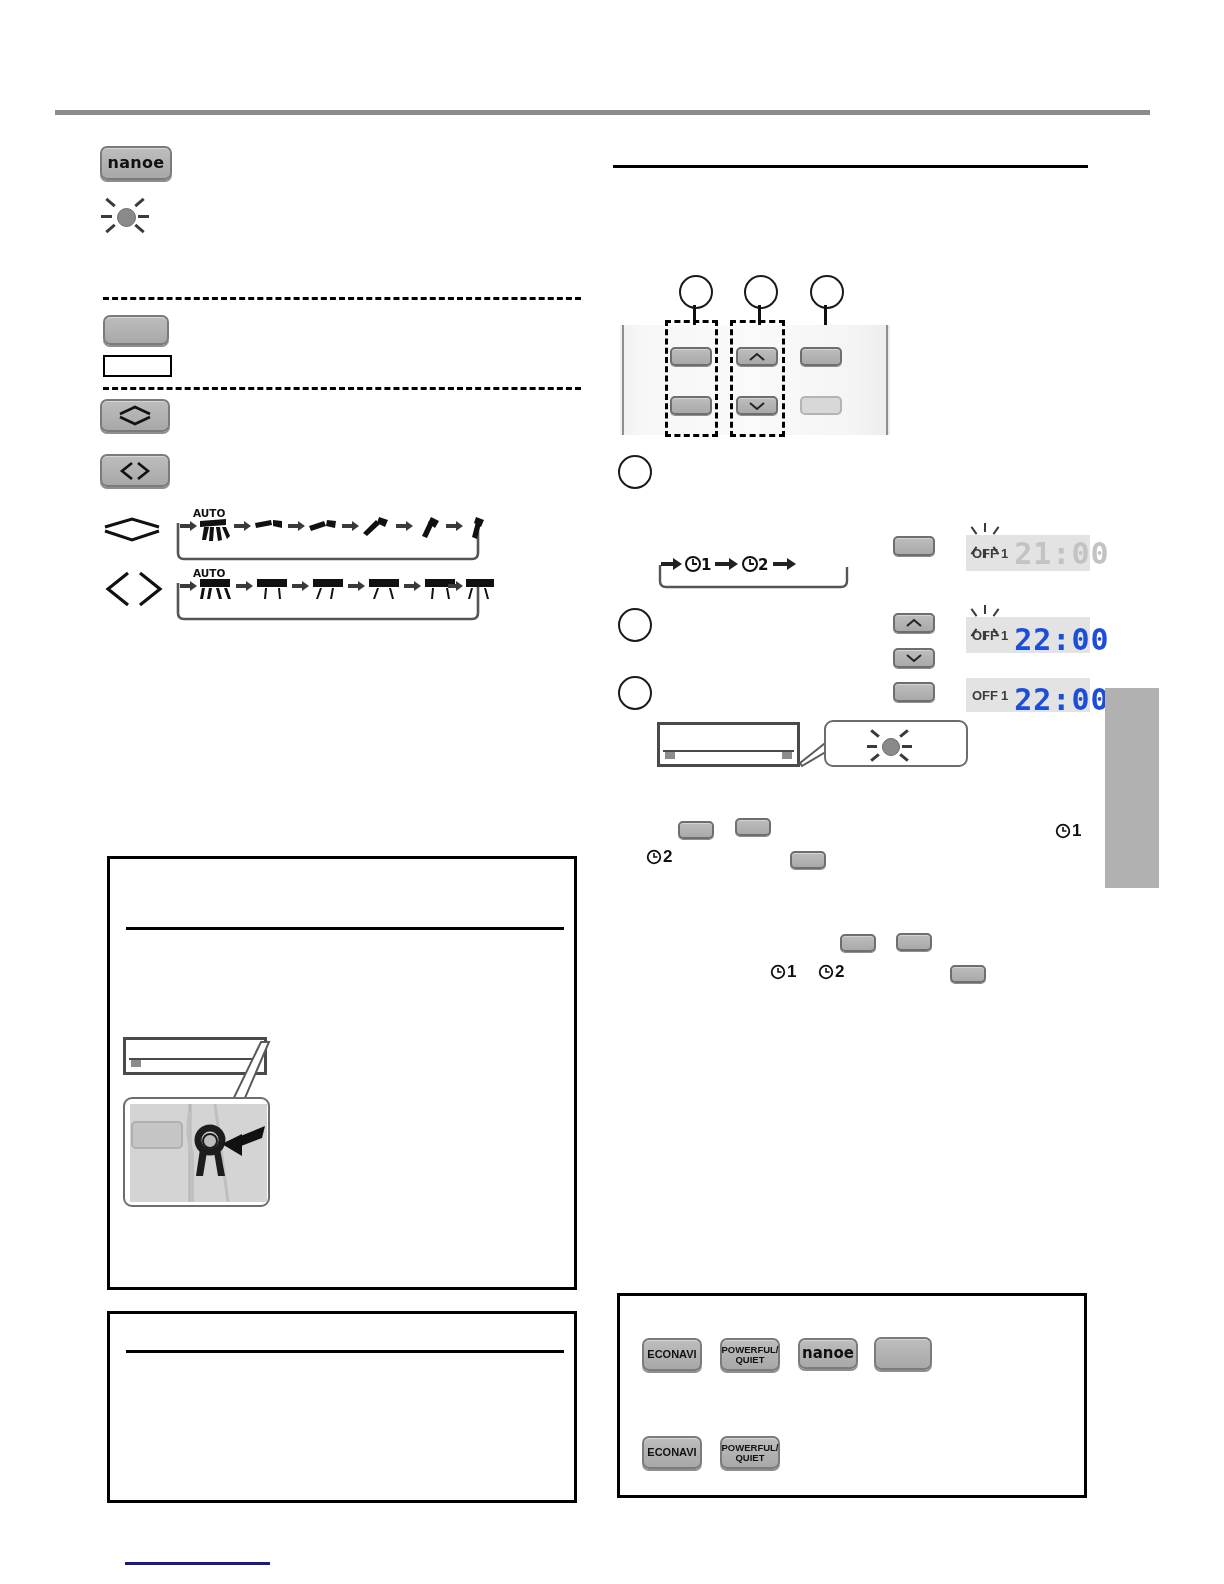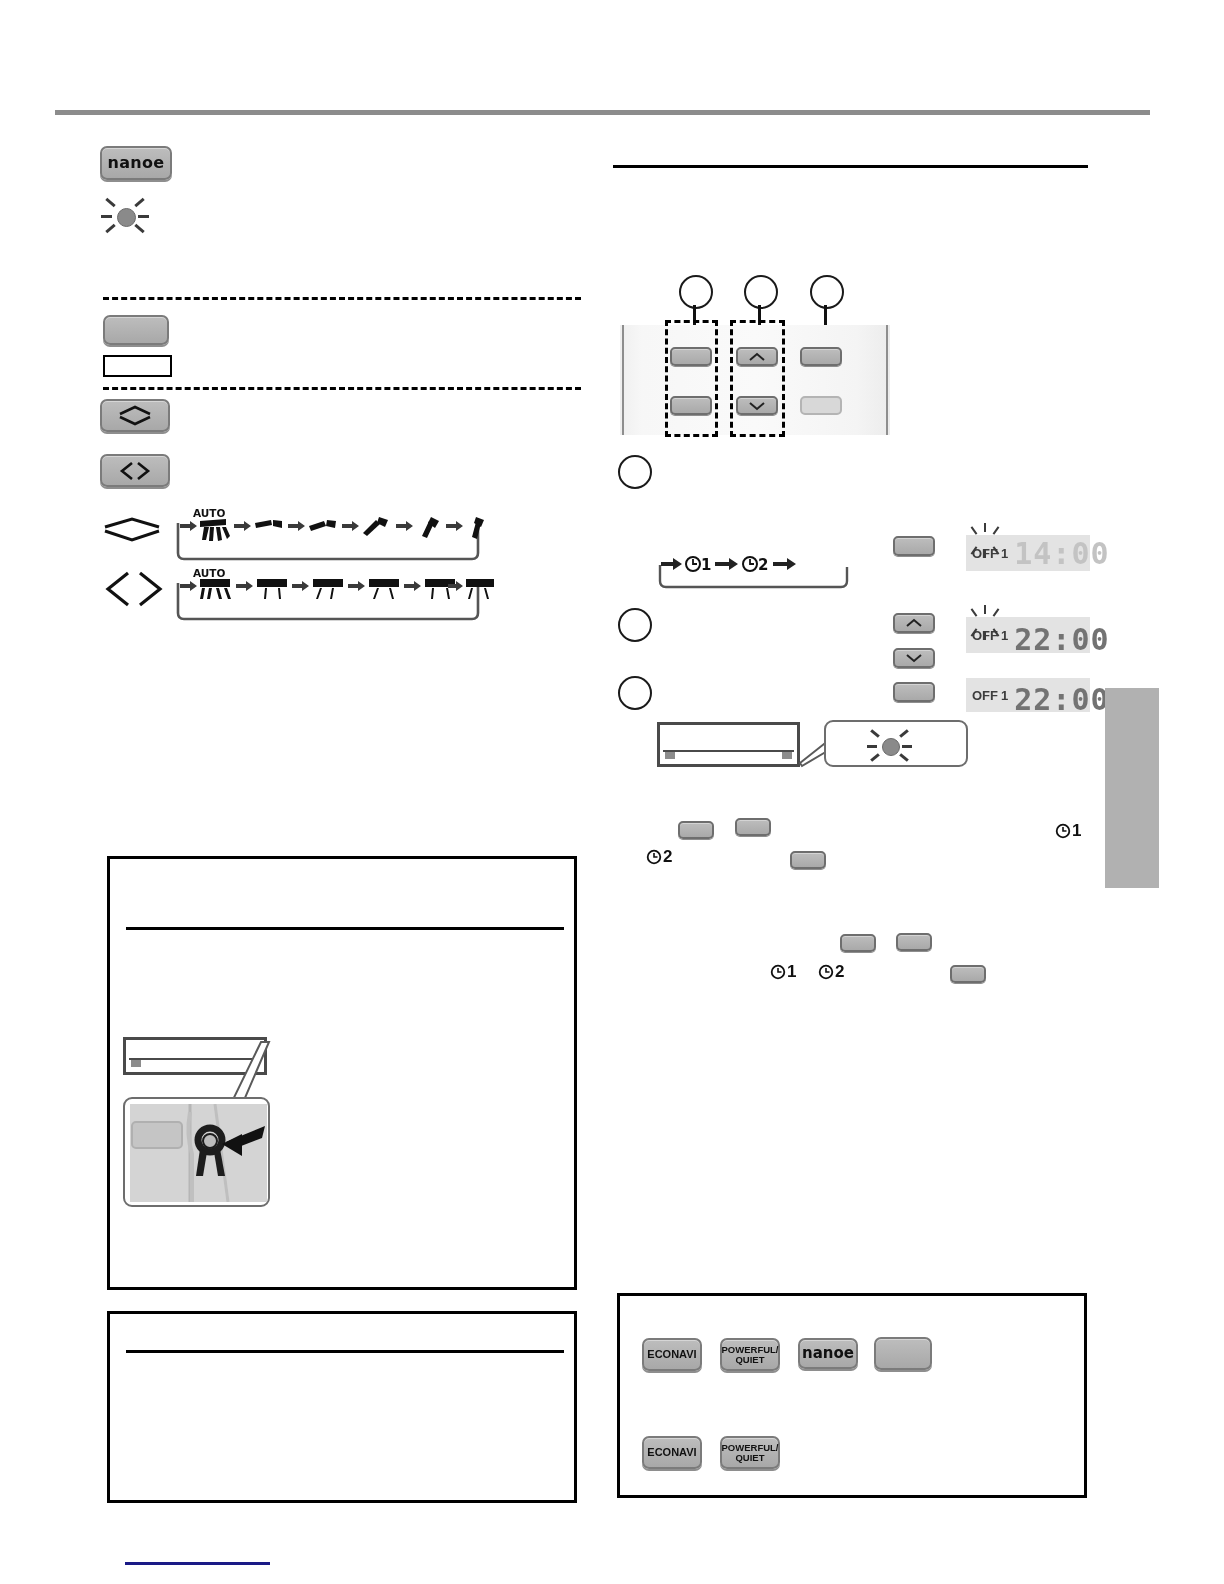--- a/index.html
+++ b/index.html
@@ -103,21 +103,21 @@
     padding-left:6px;
   }
   .lcd .off{font-size:13px;font-weight:bold;color:#3d3d3d;font-family:"Liberation Sans",sans-serif;}
   .lcd .t1{font-size:13px;font-weight:bold;color:#3d3d3d;margin-left:1px;}
   .lcd .digits{
     font-family:"DejaVu Sans Mono",monospace;
     font-size:30px;font-weight:bold;letter-spacing:1px;
     margin-left:6px;
   }
   .lcd .digits.dim{color:#c3c3c3;}
-  .lcd .digits.solid{color:#737373;margin-top:8px;}
+  .lcd .digits.solid{color:#1d4ed8;margin-top:8px;}
 
   .blink{position:absolute;}
   .blink i{position:absolute;background:#3b3b3b;display:block;}
 
   
   .unit{position:absolute;box-sizing:border-box;border:3px solid #4a4a4a;background:#fff;}
   .unit .lip{position:absolute;left:3px;right:3px;bottom:3px;height:9px;border-top:2px solid #4a4a4a;background:#fff;}
   .unit .lipL{position:absolute;left:5px;bottom:5px;width:10px;height:7px;background:#8c8c8c;}
   .unit .lipR{position:absolute;right:5px;bottom:5px;width:10px;height:7px;background:#8c8c8c;}
 
@@ -375,21 +375,21 @@
 
   <div class="abs btn-small" style="left:893px;top:536px;width:42px;height:20px;"></div>
 
   <div class="lcd" style="left:966px;top:535px;width:124px;height:36px;">
     <span class="off">OFF</span>
     <svg width="13" height="13" viewBox="0 0 16 16" style="margin-left:2px" aria-hidden="true">
       <circle cx="8" cy="8" r="6.3" fill="none" stroke="#3d3d3d" stroke-width="1.8"></circle>
       <path d="M8,4 L8,8 L11.5,8" fill="none" stroke="#3d3d3d" stroke-width="1.6"></path>
     </svg>
     <span class="t1">1</span>
-    <span class="digits dim">14:00</span>
+    <span class="digits dim">21:00</span>
   </div>
   <div class="blink" style="left:968px;top:523px;width:36px;height:36px;">
     <i style="left:16px;top:0px;width:2px;height:9px;"></i>
     <i style="left:5px;top:3px;width:2px;height:9px;transform:rotate(-35deg);"></i>
     <i style="left:27px;top:3px;width:2px;height:9px;transform:rotate(35deg);"></i>
     <i style="left:16px;top:26px;width:2px;height:9px;"></i>
     <i style="left:5px;top:23px;width:2px;height:9px;transform:rotate(35deg);"></i>
     <i style="left:27px;top:23px;width:2px;height:9px;transform:rotate(-35deg);"></i>
   </div>
 

